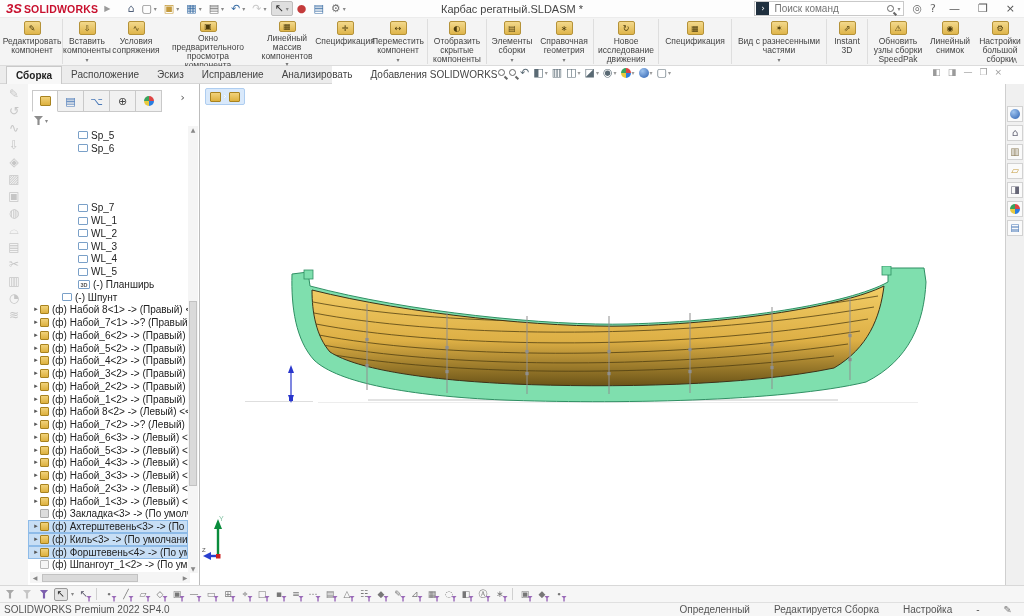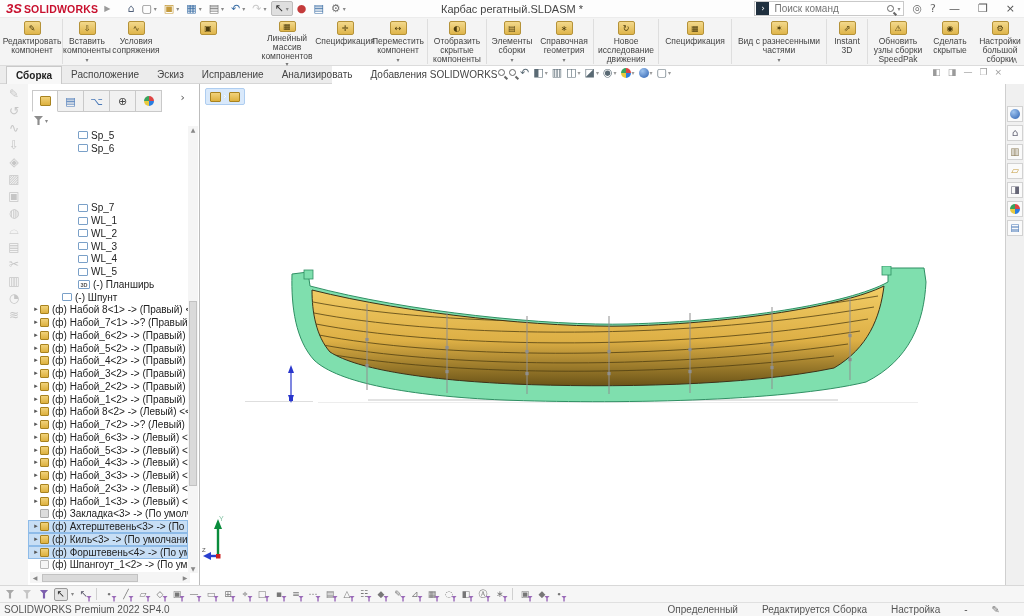--- a/index.html
+++ b/index.html
@@ -101,21 +101,21 @@
   #filterbar{left:0;top:585px;width:1024px;height:17px;background:#f6f6f6;border-top:1px solid #d8d8d8;display:flex;align-items:center;padding-left:3px;gap:3px;}
   .fbicon{position:relative;width:14px;height:13px;display:flex;align-items:center;justify-content:center;}
   .fbicon .glyph{font-size:9px;color:#777;}
   .fbadge{position:absolute;right:-1px;bottom:-1px;width:6px;height:6px;background:#9a6ab8;clip-path:polygon(0 0,100% 0,62% 42%,62% 100%,38% 100%,38% 42%);}
   .fbsep{width:1px;height:12px;background:#d0d0d0;margin:0 2px;}
   .fbpressed{border:1px solid #9a9a9a;background:#e4e4e4;border-radius:2px;}
 
   
   #statusbar{left:0;top:602px;width:1024px;height:14px;background:#f6f6f6;border-top:1px solid #e0e0e0;display:flex;align-items:center;font-size:10px;color:#555;}
   #statusleft{padding-left:4px;}
-  #statusright{margin-left:auto;display:flex;align-items:center;gap:24px;padding-right:24px;}
+  #statusright{margin-left:auto;display:flex;align-items:center;gap:24px;padding-right:12px;}
 </style>
 </head>
 <body>
 
 <div id="stage">
 
   <div id="titlebar" class="abs">
     <div id="logo">
       <span class="l3s">3S</span>
       <span class="lword">SOLIDWORKS</span>
@@ -192,20 +192,21 @@
           <span class="ric">⇩</span>
           <div class="rlabel">Вставить компоненты</div>
           <span class="rdd glyph">▾</span>
         </div>
         <div class="rbtn" style="width: 52px;">
           <span class="ric">∿</span>
           <div class="rlabel">Условия сопряжения</div>
         </div>
         <div class="rbtn" style="width: 92px;">
           <span class="ric">▣</span>
+          <div class="rlabel">Окно предварительного просмотра компонента</div>
         </div>
         <div class="rbtn" style="width: 66px;">
           <span class="ric">▦</span>
           <div class="rlabel">Линейный массив компонентов</div>
           <span class="rdd glyph">▾</span>
         </div>
         <div class="rbtn" style="width: 50px;">
           <span class="ric">✛</span>
           <div class="rlabel">Спецификация</div>
         </div>
@@ -258,21 +259,21 @@
           <div class="rlabel">Instant 3D</div>
         </div>
       </div>
       <div class="rgroup">
         <div class="rbtn" style="width: 58px;">
           <span class="ric">⚠</span>
           <div class="rlabel">Обновить узлы сборки SpeedPak</div>
         </div>
         <div class="rbtn" style="width: 46px;">
           <span class="ric">◉</span>
-          <div class="rlabel">Сделать скрытые</div>
+          <div class="rlabel">Линейный снимок</div>
         </div>
         <div class="rbtn" style="width: 54px;">
           <span class="ric">⚙</span>
           <div class="rlabel">Настройки большой сборки</div>
         </div>
       </div>
     </div>
   <span id="ribcollapse" class="abs glyph">∧</span>
 
   <div id="tabstrip" class="abs">

